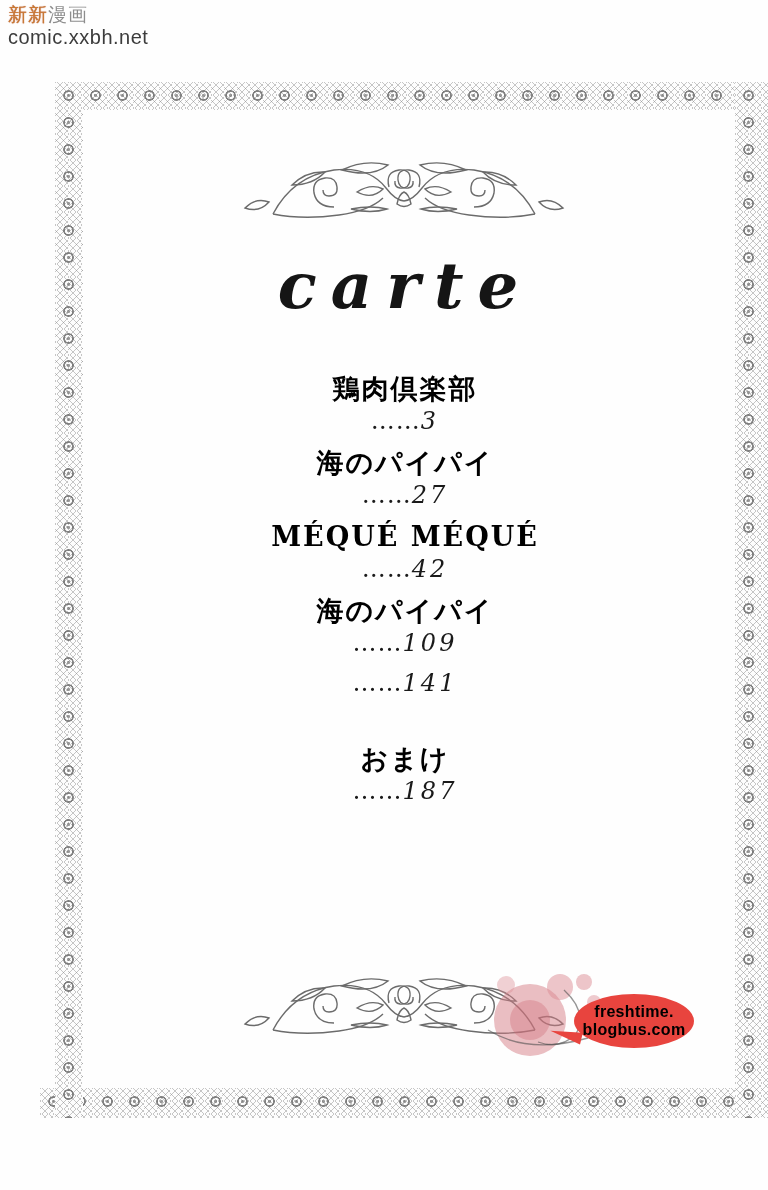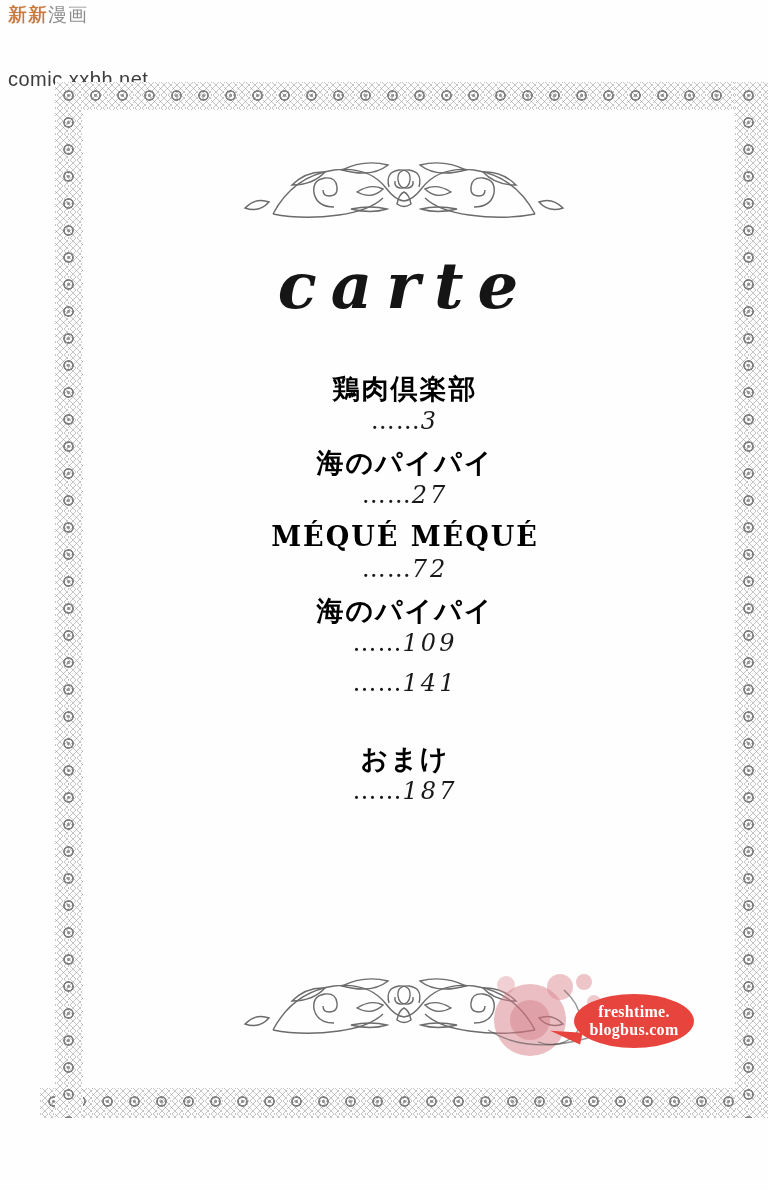--- a/index.html
+++ b/index.html
@@ -8,21 +8,21 @@
     background:#fefefe;
     font-family:"DejaVu Serif","Liberation Serif",serif;
     color:#1c1c1c;
   }
   
   .site-mark{position:absolute;left:8px;top:4px;line-height:1.15;
     font-family:"Liberation Sans","DejaVu Sans",sans-serif;}
   .site-mark .brand{font-size:19px;letter-spacing:1px;}
   .site-mark .brand .hl{color:#c97a35;text-shadow:0 0 1px #b24e2a;}
   .site-mark .brand .rest{color:#8d8d8d;}
-  .site-mark .url{font-size:20px;color:#3c3c3c;letter-spacing:.5px;margin-top:42px;}
+  .site-mark .url{font-size:20px;color:#3c3c3c;letter-spacing:.5px;}
 
   
   .frame{position:absolute;left:55px;top:82px;width:713px;height:1036px;}
   .lace{
     position:absolute;
     background-color:#fdfdfd;
     background-image:
       radial-gradient(circle, rgba(110,110,110,0) 3.5px, rgba(110,110,110,.85) 4px, rgba(110,110,110,.85) 5px, rgba(110,110,110,0) 5.6px),
       radial-gradient(circle, rgba(110,110,110,.7) 1.2px, rgba(110,110,110,0) 2px),
       repeating-linear-gradient(45deg, rgba(130,130,130,.45) 0 1px, rgba(0,0,0,0) 1px 5px),
@@ -55,22 +55,22 @@
   .toc-pageline .dots{letter-spacing:1px;font-style:normal;}
 
   
   .rose{position:absolute;left:468px;top:960px;width:150px;height:100px;}
 
   
   .bubble{
     position:absolute;left:574px;top:994px;width:120px;height:54px;
     background:#e8443e;border-radius:50%;
     display:flex;flex-direction:column;align-items:center;justify-content:center;
-    font-family:Liberation Serif, serif;
-    color:#ffffff;font-weight:700;font-size:16px;line-height:18px;letter-spacing:.3px;
+    font-family:Liberation Sans, sans-serif;
+    color:#000000;font-weight:700;font-size:16px;line-height:18px;letter-spacing:.3px;
   }
   .bubble::before{
     content:"";position:absolute;left:-30px;bottom:8px;
     border:6px solid transparent;border-right:32px solid #e8443e;
     transform:rotate(14deg);
   }
 </style>
 </head>
 <body>
 
@@ -118,21 +118,21 @@
   <div class="toc-entry">
     <div class="toc-title">鶏肉倶楽部</div>
     <div class="toc-pageline"><span class="dots">……</span><span>3</span></div>
   </div>
   <div class="toc-entry">
     <div class="toc-title">海のパイパイ</div>
     <div class="toc-pageline"><span class="dots">……</span><span>27</span></div>
   </div>
   <div class="toc-entry">
     <div class="toc-title">MÉQUÉ MÉQUÉ</div>
-    <div class="toc-pageline"><span class="dots">……</span><span>72</span></div>
+    <div class="toc-pageline"><span class="dots">……</span><span>42</span></div>
   </div>
   <div class="toc-entry">
     <div class="toc-title">海のパイパイ</div>
     <div class="toc-pageline"><span class="dots">……</span><span>109</span></div>
   </div>
   <div class="toc-entry">
     <div class="toc-pageline"><span class="dots">……</span><span>141</span></div>
   </div>
   <div class="toc-entry">
     <div class="toc-title">おまけ</div>

